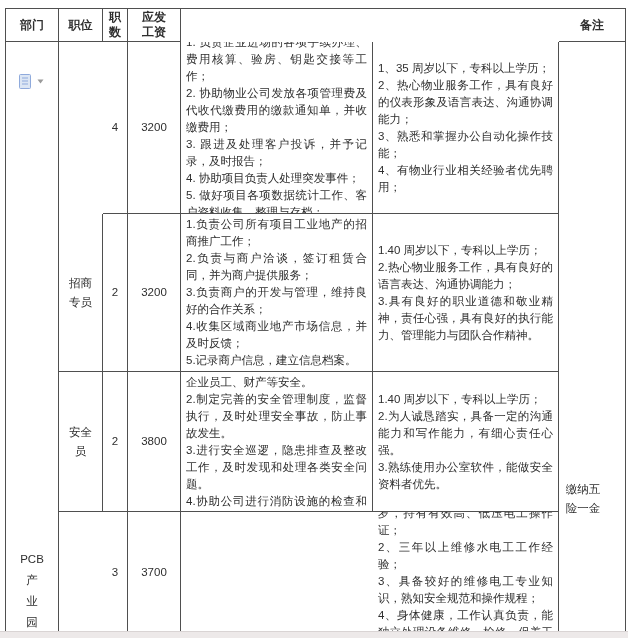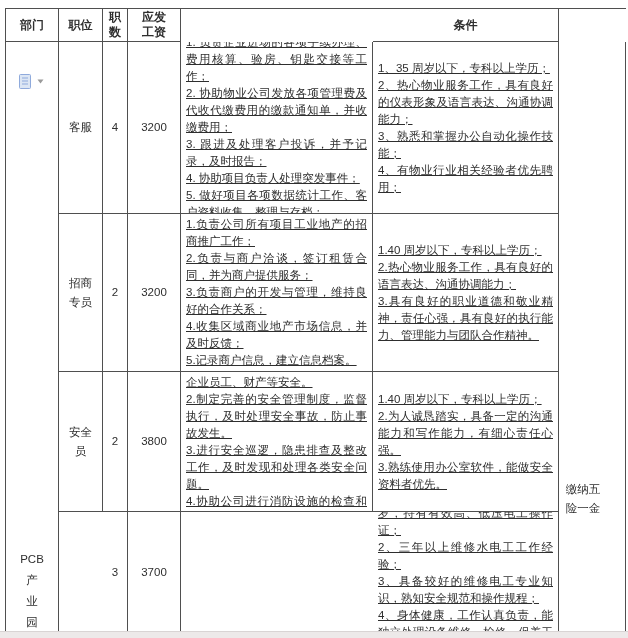--- a/index.html
+++ b/index.html
@@ -19,21 +19,21 @@
   .cell{
     box-sizing:border-box;
     border-right:1px solid #4f4f4f;border-bottom:1px solid #4f4f4f;
     display:flex;align-items:center;justify-content:center;
     font-size:11.5px;line-height:17px;overflow:hidden;
   }
   .hdr{font-weight:bold;font-size:12px;line-height:15px;text-align:center;white-space:pre-line;}
   .num{white-space:pre-line;text-align:center;}
   .pos{white-space:pre-line;text-align:center;line-height:19px;}
   .longtext{justify-content:flex-start;align-items:center;padding:1px 5px;}
-  .longtext .inner{white-space:pre-line;text-align:justify;width:100%;text-decoration:underline;}
+  .longtext .inner{white-space:pre-line;text-align:justify;width:100%;}
   .dept{
     position:relative;flex-direction:column;justify-content:flex-end;
     padding-top:358px;line-height:21px;white-space:pre-line;text-align:center;
   }
   .remark{
     flex-direction:column;justify-content:flex-start;
     padding:438px 22px 0 4px;line-height:19px;text-align:center;
   }
   .remark .inner{white-space:normal;text-align:center;}
   .paste-btn{
@@ -50,41 +50,40 @@
 
 <div class="wrap">
   <div class="tbl">
 
     <div class="cell hdr" style="grid-area:1/1/2/2">部门</div>
     <div class="cell hdr" style="grid-area:1/2/2/3">职位</div>
     <div class="cell hdr" style="grid-area:1/3/2/4">职
 数</div>
     <div class="cell hdr" style="grid-area:1/4/2/5">应发
 工资</div>
-    <div class="cell hdr" style="grid-area:1/6/2/7">条件</div>
+    <div class="cell hdr" style="grid-area:1/7/2/8">备注</div>
 
     <div class="cell dept" style="grid-area:2/1/6/2">
       <div class="paste-btn">
         <svg width="17" height="17" viewBox="0 0 17 17">
           <rect x="1.5" y="1.5" width="11" height="14" fill="#dce6f4" stroke="#8faadc" stroke-width="1" rx="1"></rect>
           <line x1="4" y1="5" x2="10" y2="5" stroke="#8faadc" stroke-width="1"></line>
           <line x1="4" y1="8" x2="10" y2="8" stroke="#8faadc" stroke-width="1"></line>
           <line x1="4" y1="11" x2="10" y2="11" stroke="#8faadc" stroke-width="1"></line>
         </svg>
         <svg width="7" height="5" viewBox="0 0 7 5">
           <path d="M0.5 0.5 L6.5 0.5 L3.5 4.5 Z" fill="#9a9a9a"></path>
         </svg>
       </div>
       <span>PCB
 产
 业
 园</span>
     </div>
 
-    <div class="cell pos" style="grid-area:2/2/3/3">客服</div>
     <div class="cell num" style="grid-area:2/3/3/4">4</div>
     <div class="cell num" style="grid-area:2/4/3/5">3200</div>
     <div class="cell longtext" style="grid-area:2/5/3/6">
       <div class="inner">1. 负责企业进场的各项手续办理、费用核算、验房、钥匙交接等工作；
 2. 协助物业公司发放各项管理费及代收代缴费用的缴款通知单，并收缴费用；
 3. 跟进及处理客户投诉，并予记录，及时报告；
 4. 协助项目负责人处理突发事件；
 5. 做好项目各项数据统计工作、客户资料收集、整理与存档；</div>
     </div>
     <div class="cell longtext" style="grid-area:2/6/3/7">

